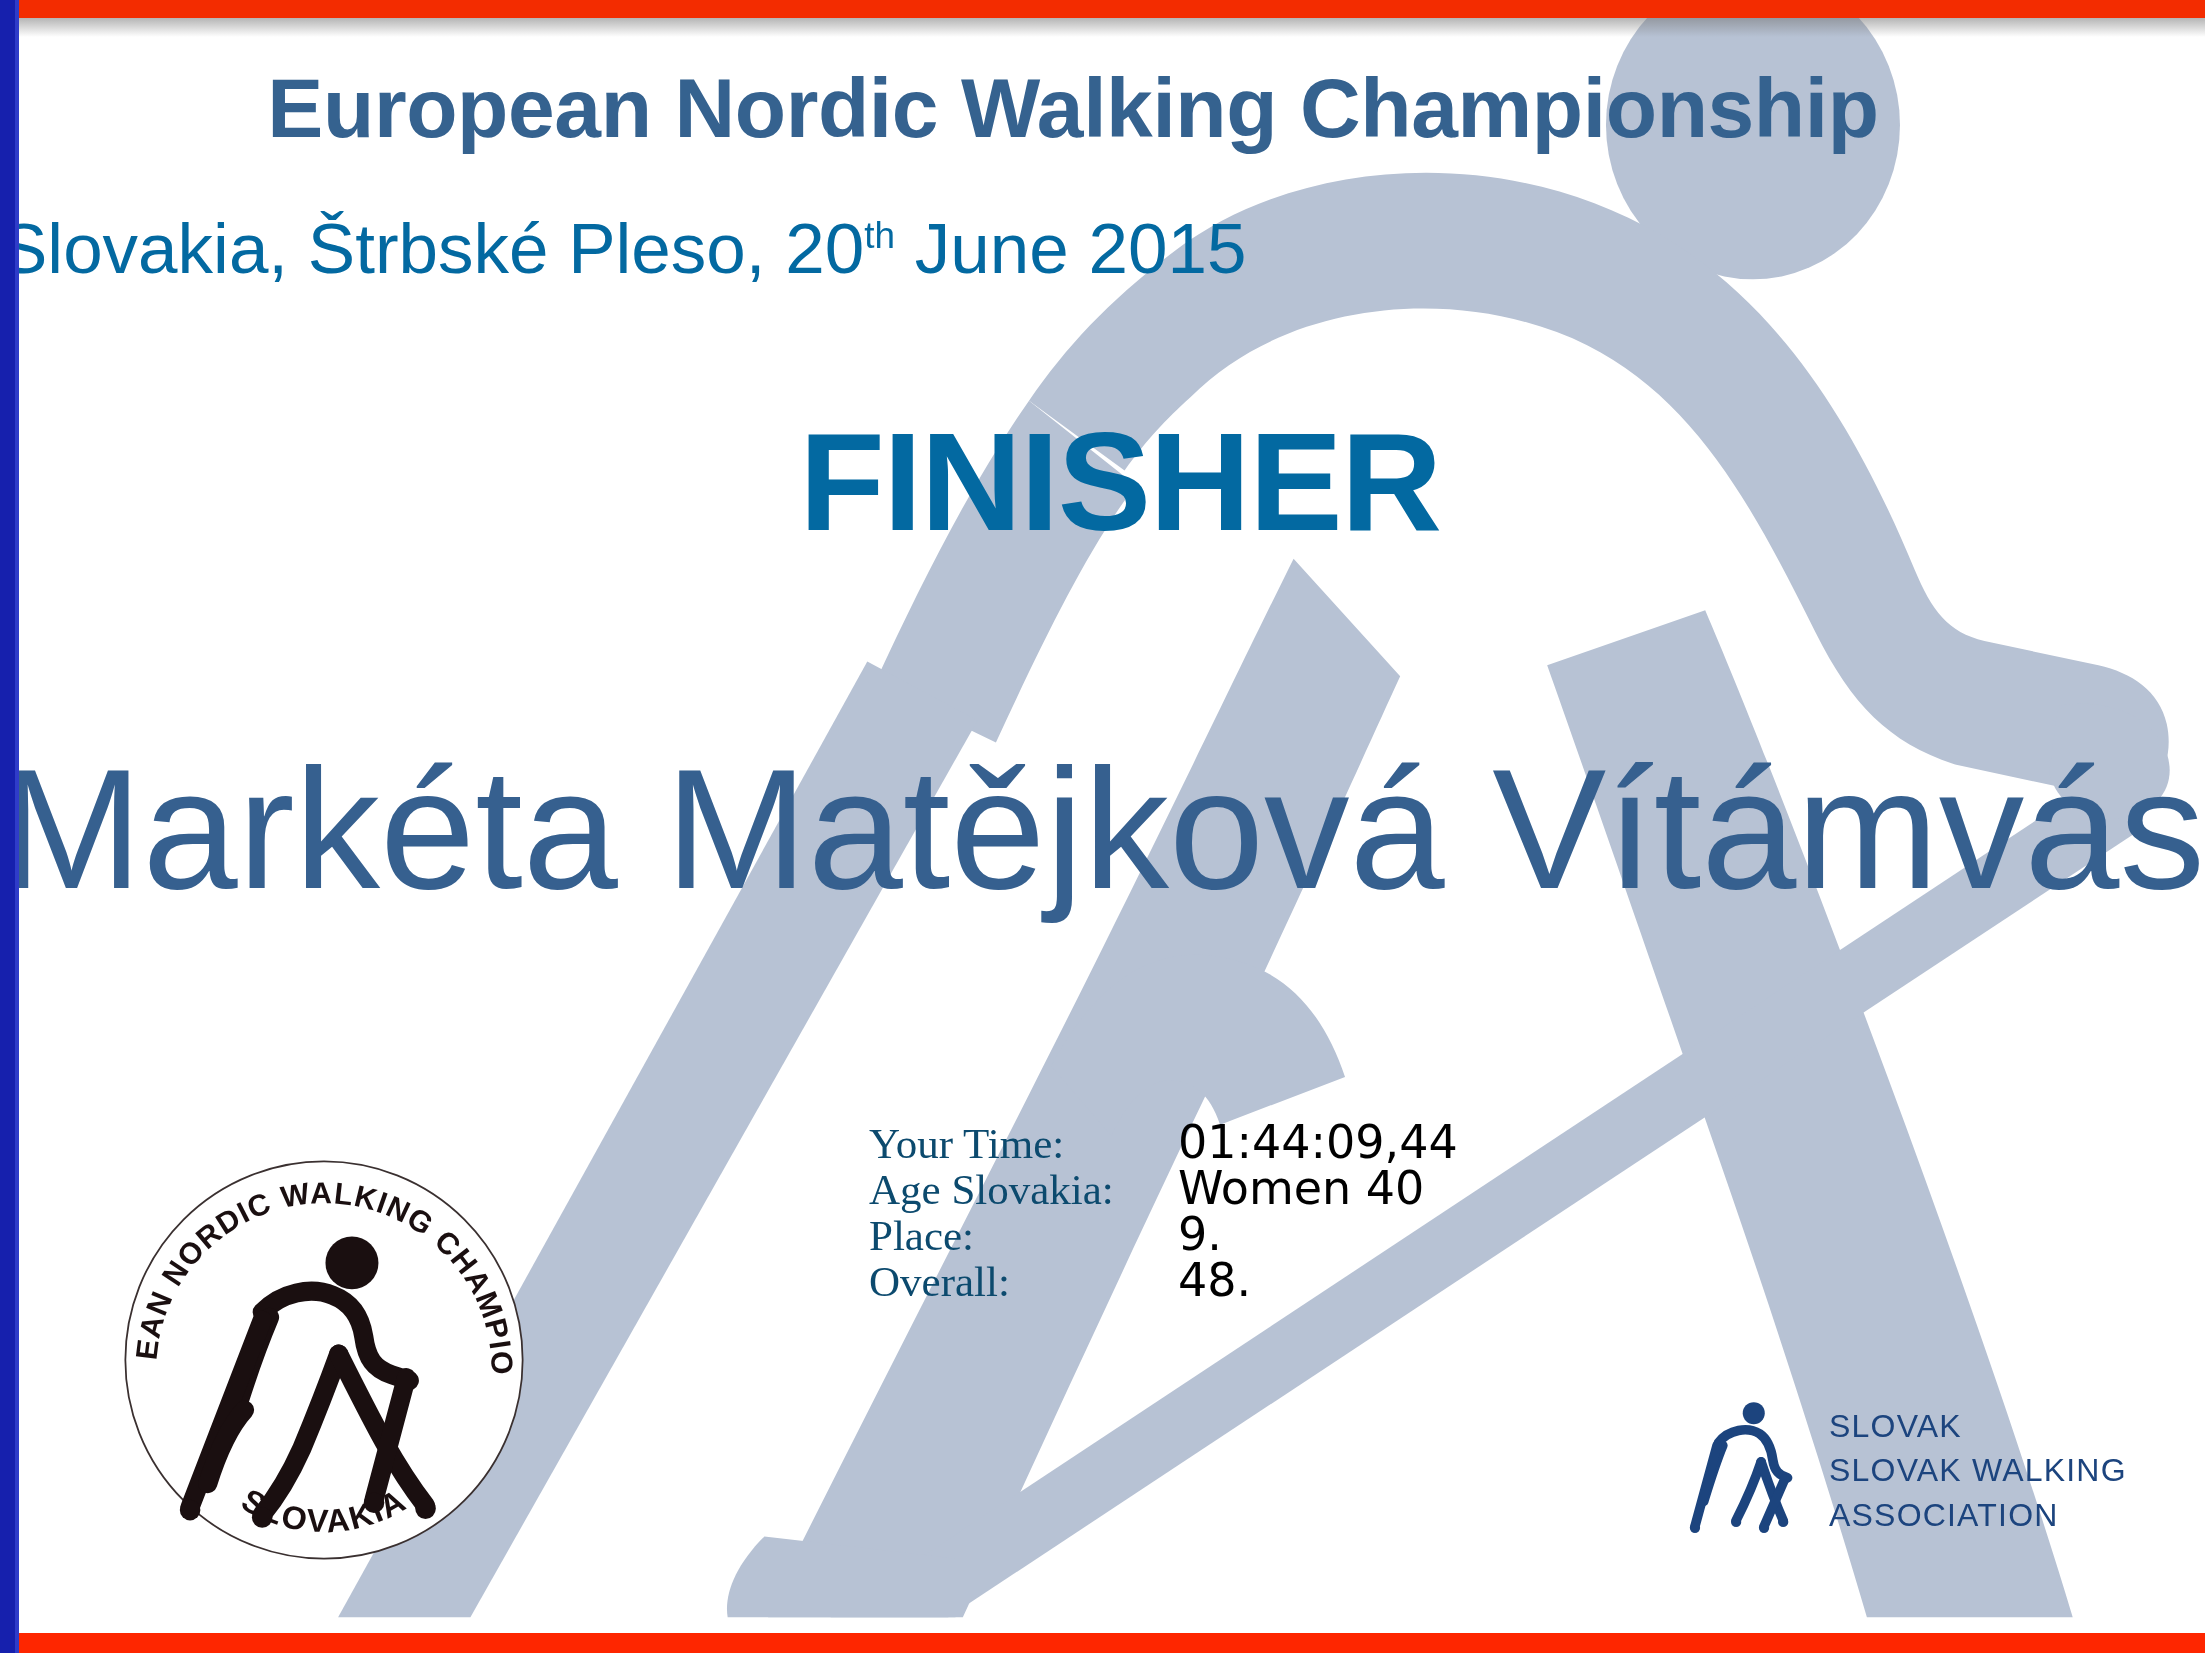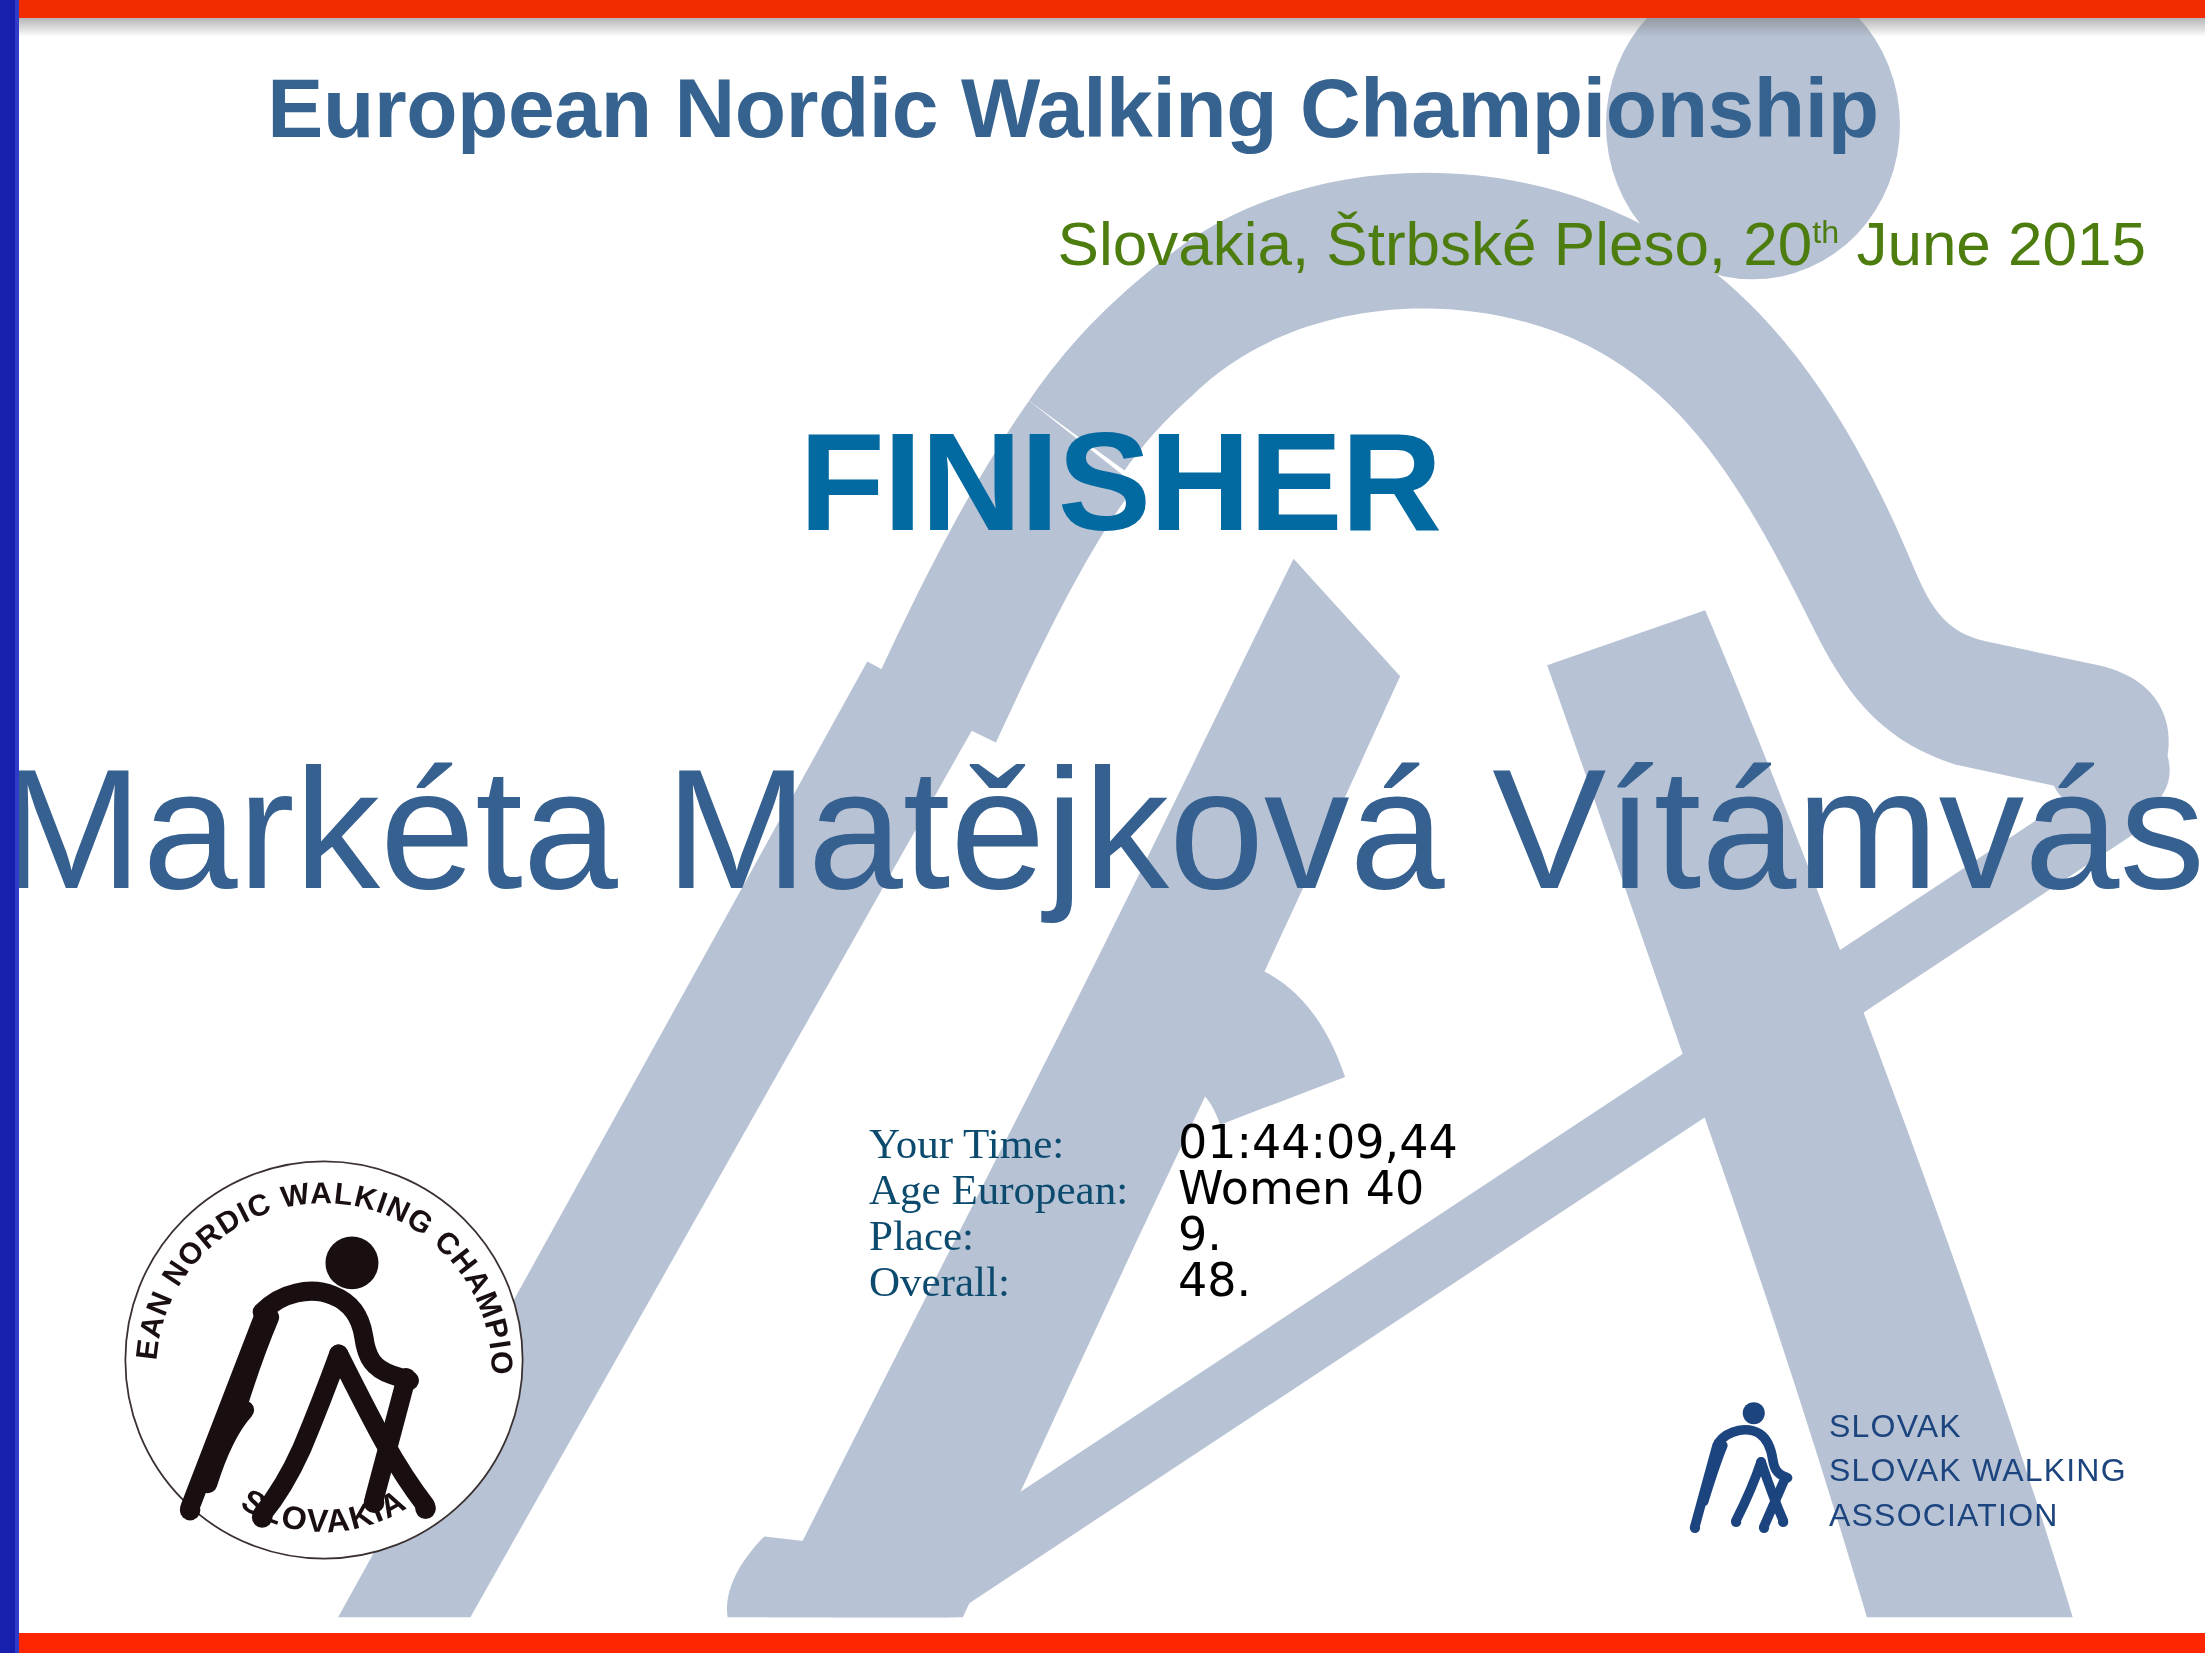--- a/index.html
+++ b/index.html
@@ -102,26 +102,26 @@
     line-height: 1.0;
     letter-spacing: -0.4px;
     color: #35628F;
     z-index: 20;
     white-space: nowrap;
   }
   .subtitle {
     position: absolute;
     left: 0; top: 213px;
     width: 2146px;
-    text-align: right;
+    text-align: left;
     font-family: "Liberation Sans", sans-serif;
     font-weight: normal;
-    font-size: 62px;
+    font-size: 71px;
     line-height: 1.0;
-    color: #4d7c0f;
+    color: #0369a1;
     z-index: 20;
     white-space: nowrap;
   }
   .subtitle sup {
     font-size: 0.52em;
     vertical-align: super;
     line-height: 0;
   }
 
   
@@ -332,21 +332,21 @@
   </div>
 
   <div class="results">
 
     <div class="results-row">
       <div class="results-label">Your Time:</div>
       <div class="results-value">01:44:09,44</div>
     </div>
 
     <div class="results-row">
-      <div class="results-label">Age European:</div>
+      <div class="results-label">Age Slovakia:</div>
       <div class="results-value">Women 40</div>
     </div>
 
     <div class="results-row">
       <div class="results-label">Place:</div>
       <div class="results-value">9.</div>
     </div>
 
     <div class="results-row">
       <div class="results-label">Overall:</div>

